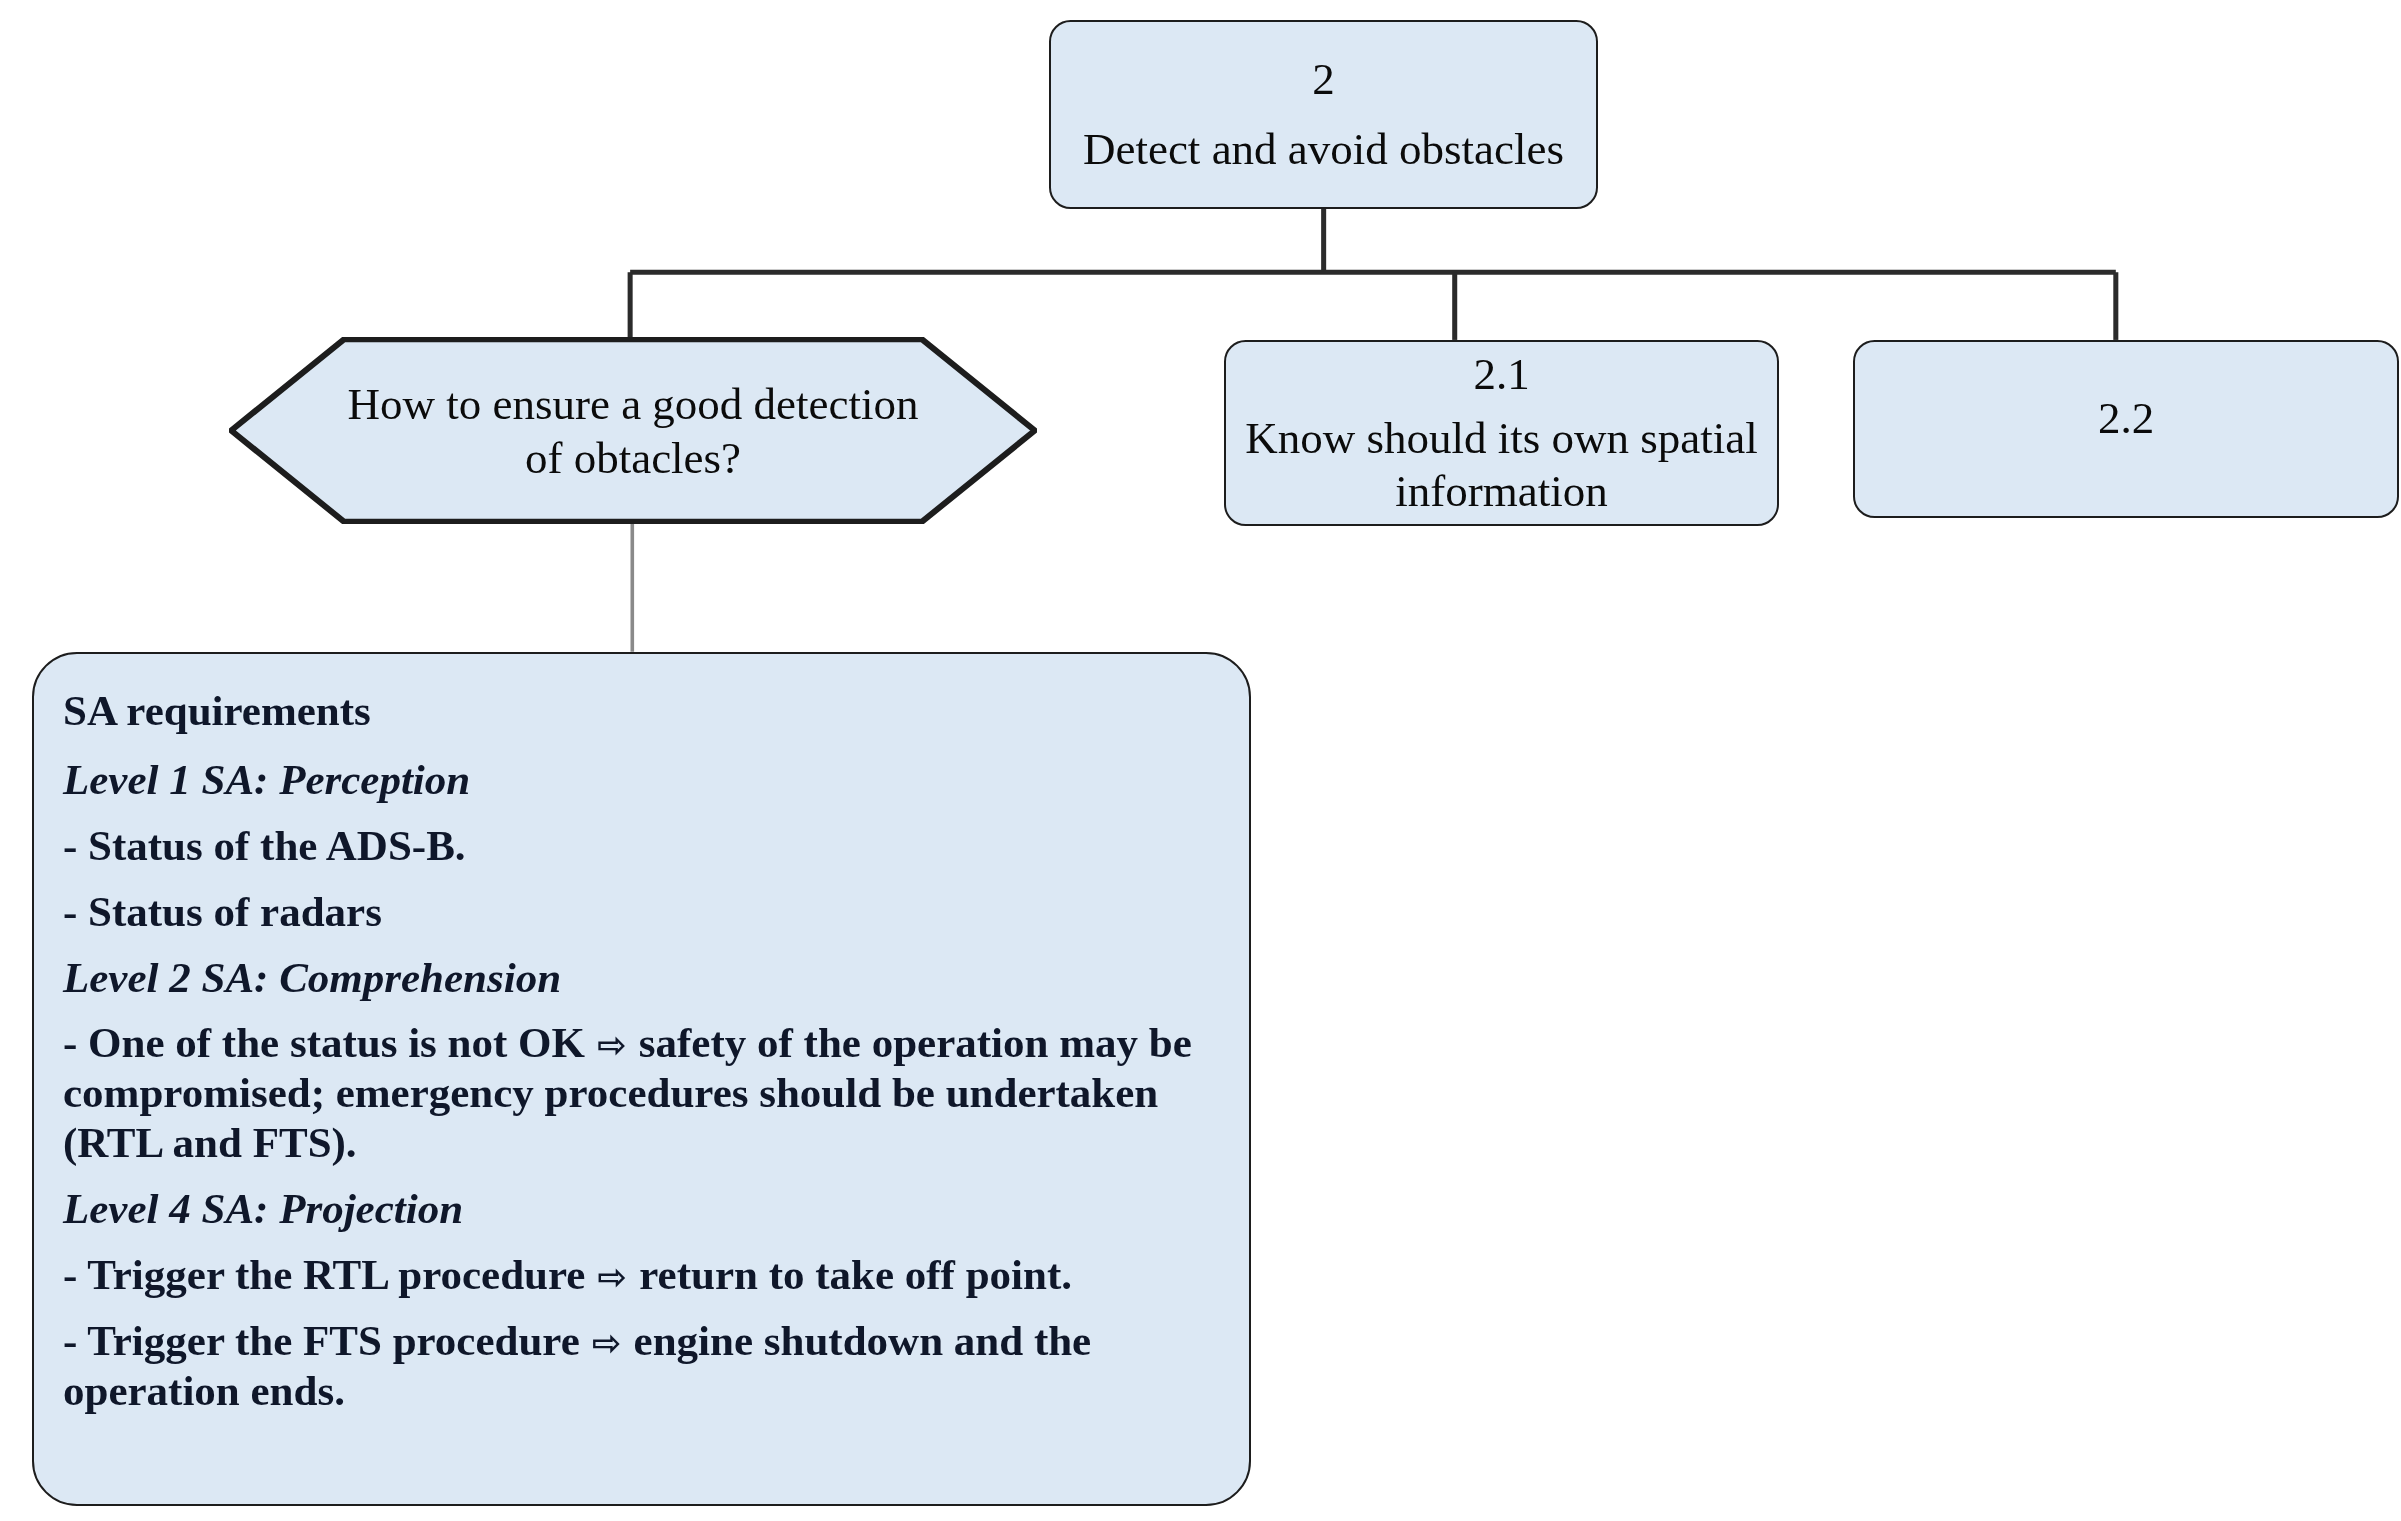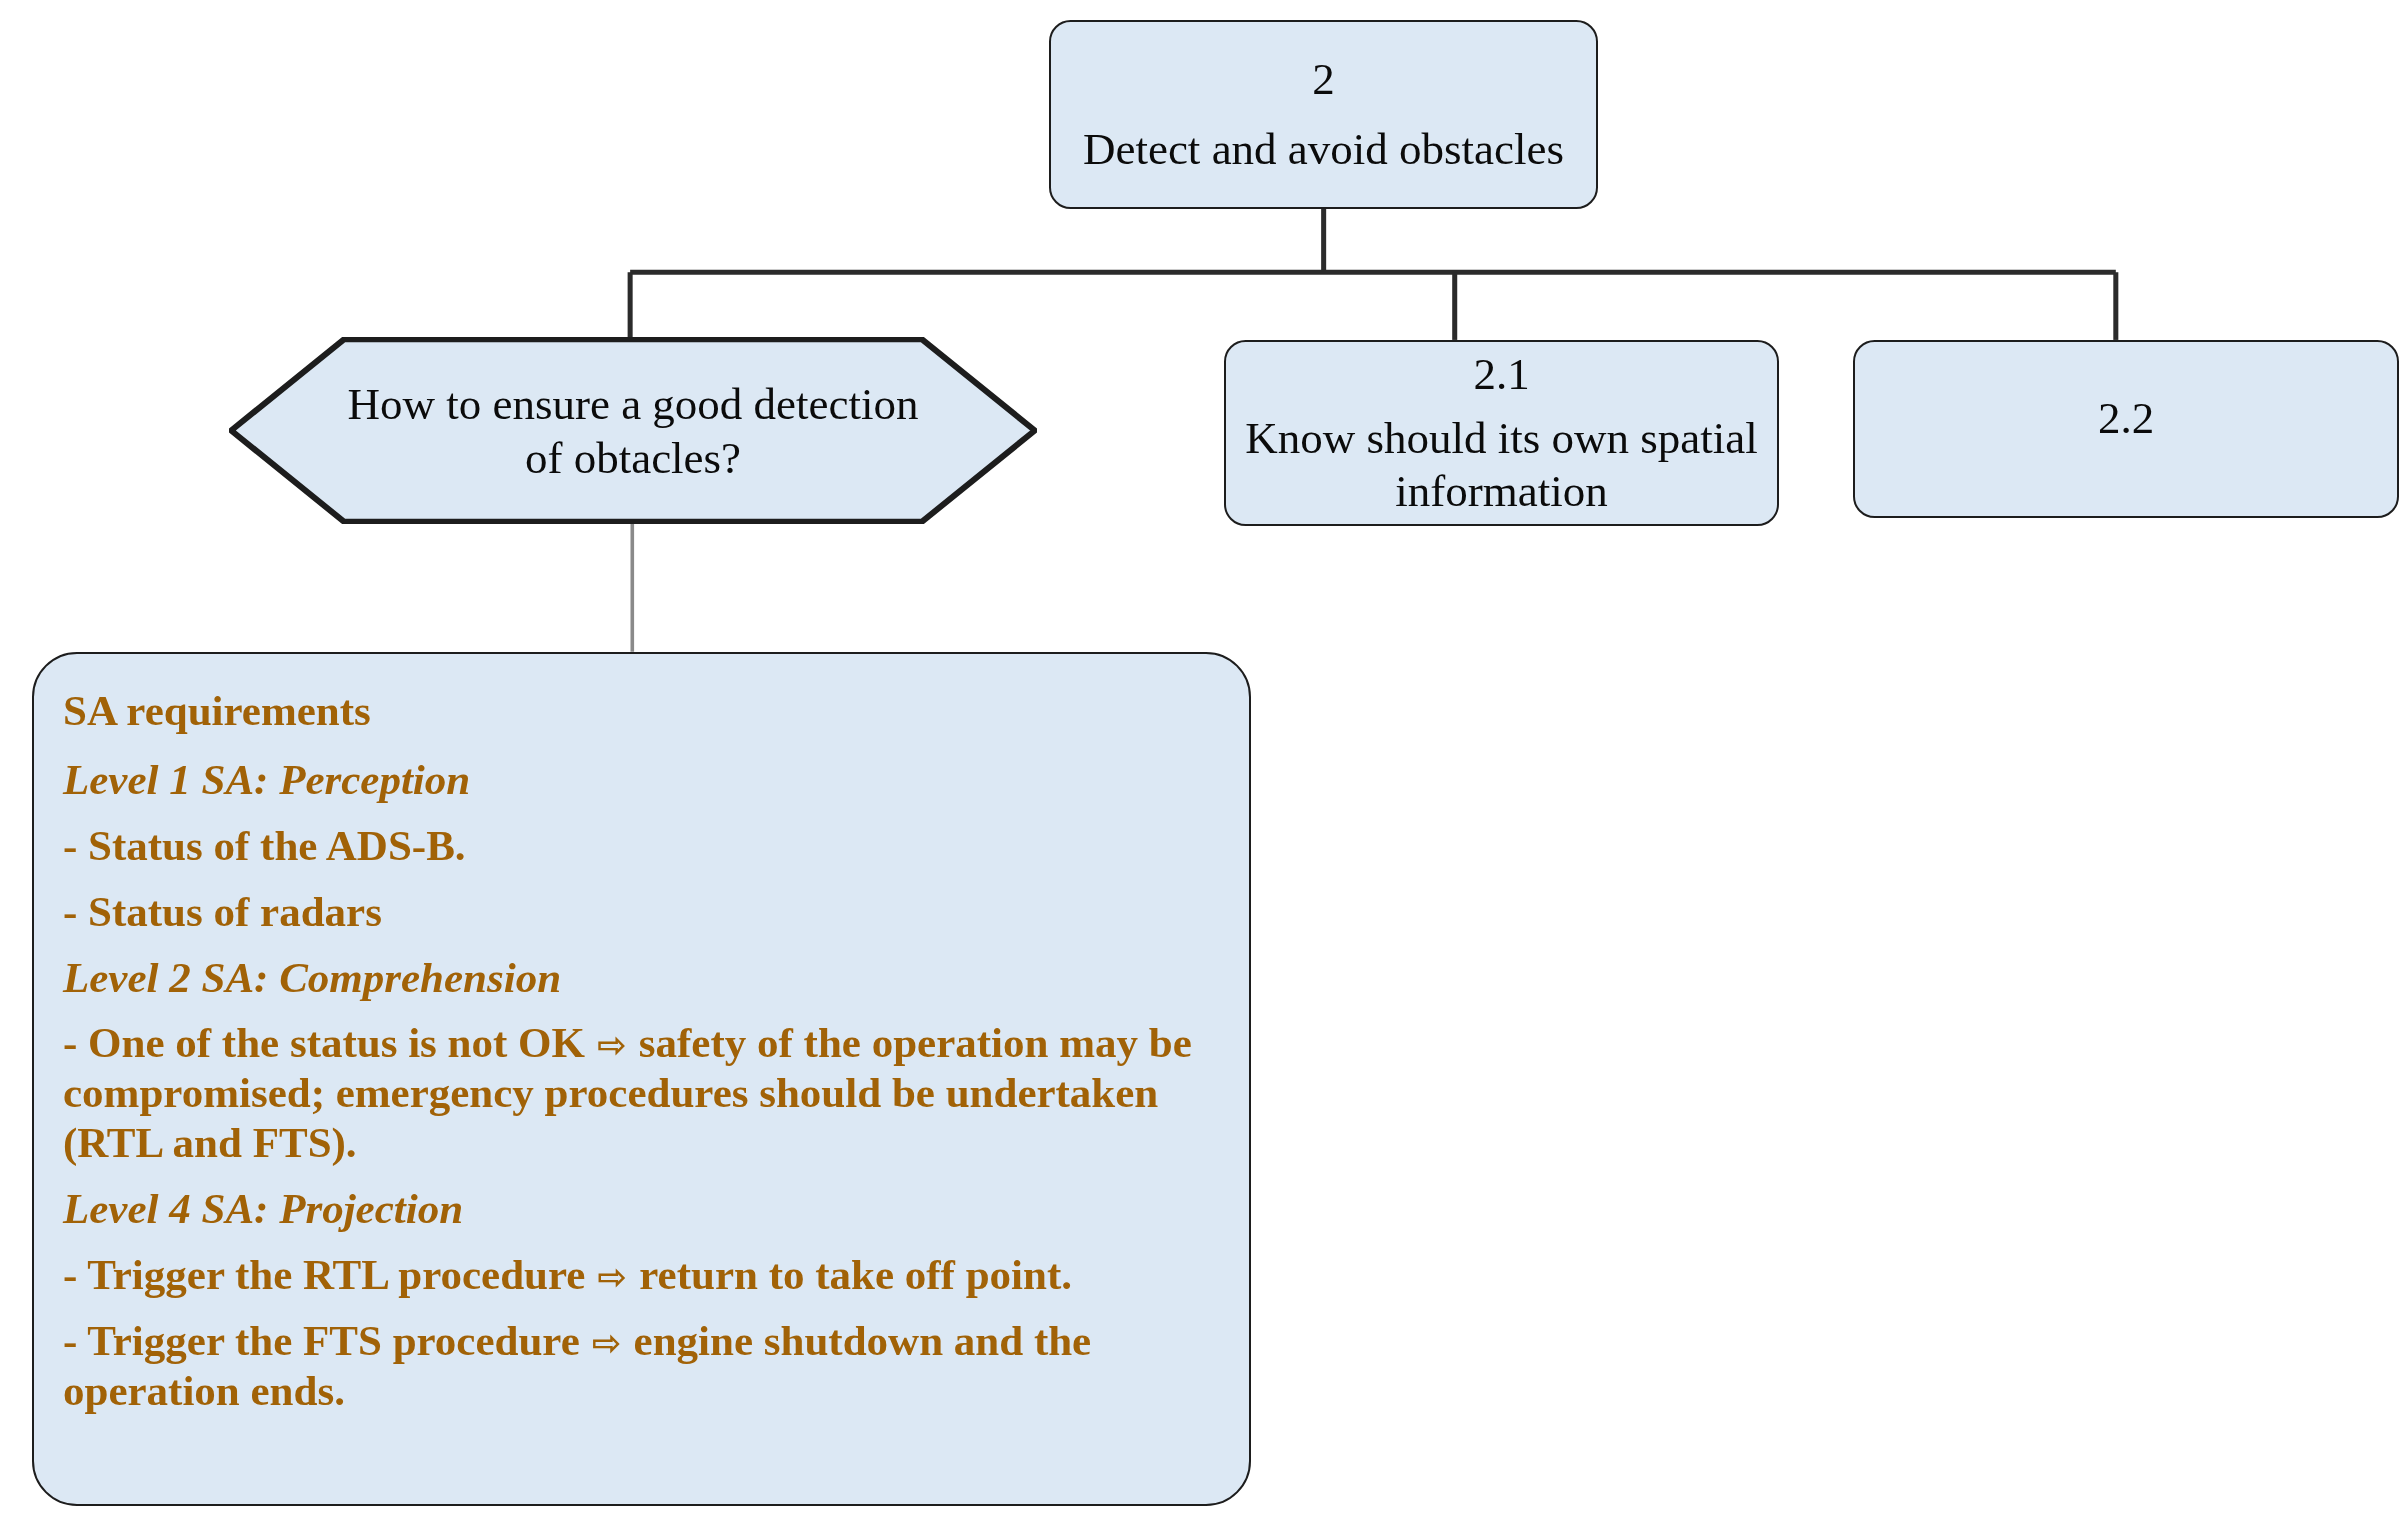--- a/index.html
+++ b/index.html
@@ -94,21 +94,21 @@
 
   
   #node-sa {
     position: absolute;
     left: 32px; top: 652px;
     width: 1219px; height: 854px;
     box-sizing: border-box;
     background: #dce8f4;
     border: 2.9px solid #1d1d1d;
     border-radius: 45px;
-    color: #a16207;
+    color: #0f172a;
     padding: 32px 26px 21.6px 29px;
     font-size: 43px;
     line-height: 1.16;
     text-align: left;
   }
   #node-sa .sa-head {
     font-weight: bold;
     margin: 0 0 19px 0;
   }
   #node-sa .sa-sub {

